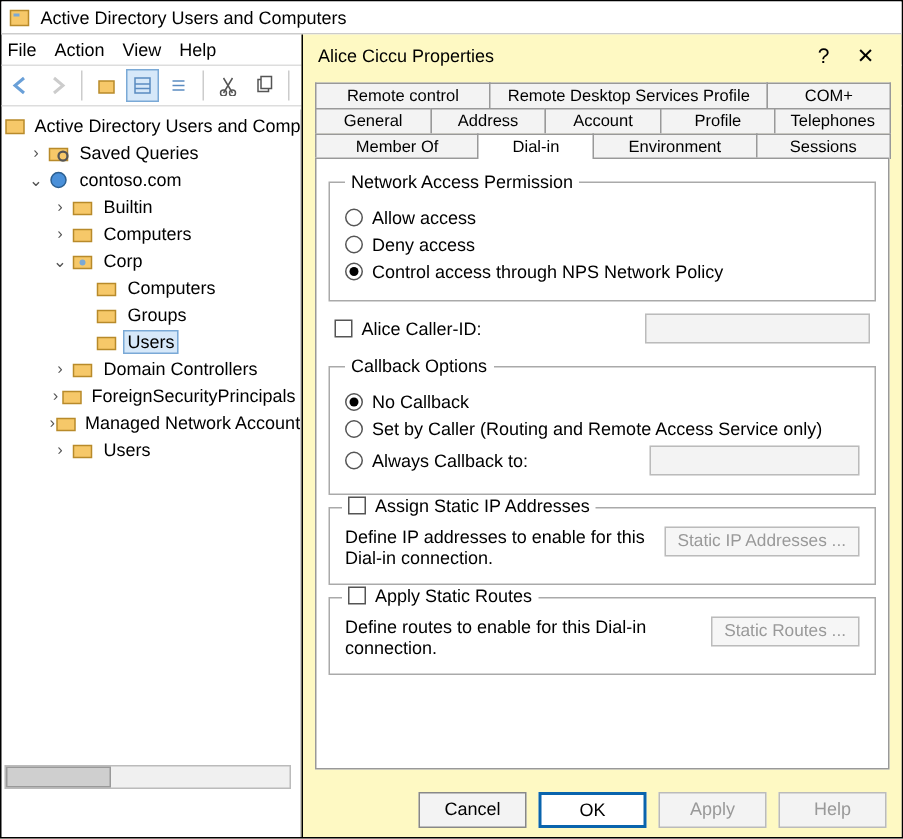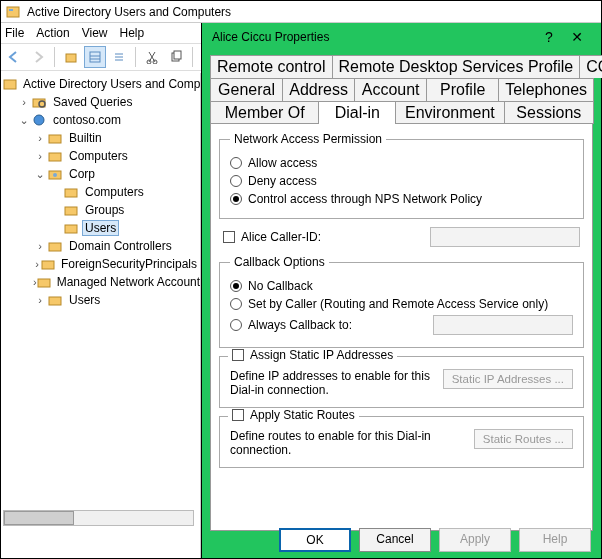--- a/index.html
+++ b/index.html
@@ -21,27 +21,27 @@
 .tree-row .tw { width: 14px; text-align:center; color:#555; font-size:11px; }
 .tree-row .ic { width: 16px; height:16px; margin-right:3px; display:inline-flex; align-items:center; justify-content:center;}
 .tree-row.selected .lbl { background: #d6e8f9; border:1px solid #7aa9d6; padding:0 2px; }
 .tree-row .lbl { padding:0 2px; border:1px solid transparent; }
 .hscroll { position:absolute; bottom:32px; left:2px; right:6px; height:16px; border:1px solid #bbb; background:#f0f0f0;}
 .hscroll .thumb { position:absolute; left:0; top:0; bottom:0; width:70px; background:#cfcfcf; border:1px solid #999;}
 .folder-svg { fill:#f6c869; stroke:#b88a2a; stroke-width:1; }
 .globe-svg { fill:#4a90d9; stroke:#2b5f91; }
 .search-svg { fill:none; stroke:#555; stroke-width:1.5;}
 
-.dialog { position: absolute; left: 200px; top: 22px; width: 400px; height: 535px; background: #22c55e; border-left:1px solid #000; }
+.dialog { position: absolute; left: 200px; top: 22px; width: 400px; height: 535px; background: #fef9c3; border-left:1px solid #000; }
 .dlg-title { height: 28px; display: flex; align-items: center; padding: 0 10px; }
 .dlg-title .t { flex:1; font-size:12px; }
 .dlg-title .btn { width: 28px; text-align:center; font-size:14px; }
 .tabs-area { margin: 4px 8px 0 8px; }
 .tab-row { display:flex; }
-.tab { border:1px solid #999; border-bottom:none; padding:2px 6px; background:#f3f3f3; font-size:16px; margin-right:-1px; white-space:nowrap; flex-shrink:0; text-align:center; }
+.tab { border:1px solid #999; border-bottom:none; padding:2px 6px; background:#f3f3f3; font-size:11px; margin-right:-1px; white-space:nowrap; flex-shrink:0; text-align:center; }
 .tab.active { background:#fff; position:relative; z-index:2; }
 .tab-row.row1 .tab:nth-child(1){flex:1.2} .tab-row.row1 .tab:nth-child(2){flex:2} .tab-row.row1 .tab:nth-child(3){flex:0.8}
 .tab-row.row2 .tab{flex:1}
 .tab-row.row3 .tab{flex:1.5} .tab-row.row3 .tab:nth-child(2){flex:1} .tab-row.row3 .tab:nth-child(3){flex:1.5} .tab-row.row3 .tab:nth-child(4){flex:1.2}
 .tab-body { border:1px solid #999; margin:0 8px 16px 8px; padding:8px 8px 4px 8px; height: 408px; position:relative; top:-1px; background:#fff; }
 fieldset { border:1px solid #aaa; margin:0 0 8px 0; padding:6px 10px 8px 10px; }
 legend { padding:0 4px; font-size:12px; }
 .radio-row, .check-row { display:flex; align-items:center; margin:4px 0; gap:6px; }
 .radio { width:12px; height:12px; border:1px solid #555; border-radius:50%; display:inline-flex; align-items:center; justify-content:center; background:#fff;}
 .radio.checked::after { content:""; width:6px; height:6px; background:#000; border-radius:50%;}
@@ -361,19 +361,19 @@
           <span>Apply Static Routes</span>
         </div>
         <div class="flex-between" style="margin-top:6px;">
           <div class="hint">Define routes to enable for this Dial-in connection.</div>
           <div class="btn-dis">Static Routes ...</div>
         </div>
       </div>
     </div>
 
     <div class="dlg-buttons">
+      <div class="push">Cancel</div>
       <div class="push default">OK</div>
-      <div class="push">Cancel</div>
       <div class="push dis">Apply</div>
       <div class="push dis">Help</div>
     </div>
   </div>
 </div>
 
 </body></html>

